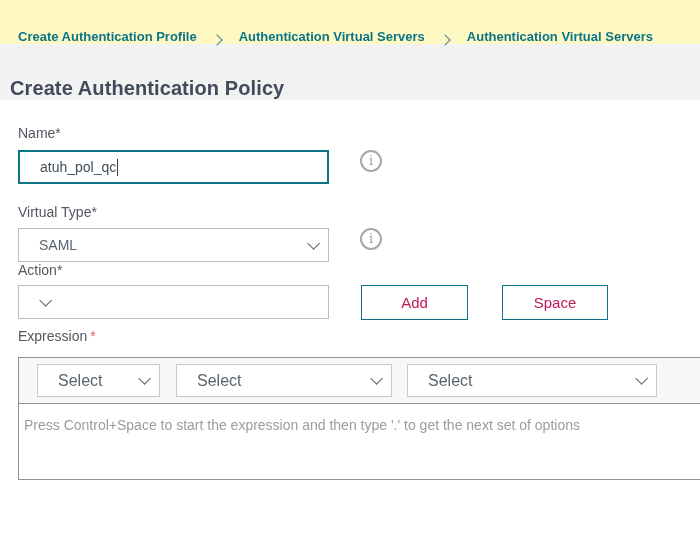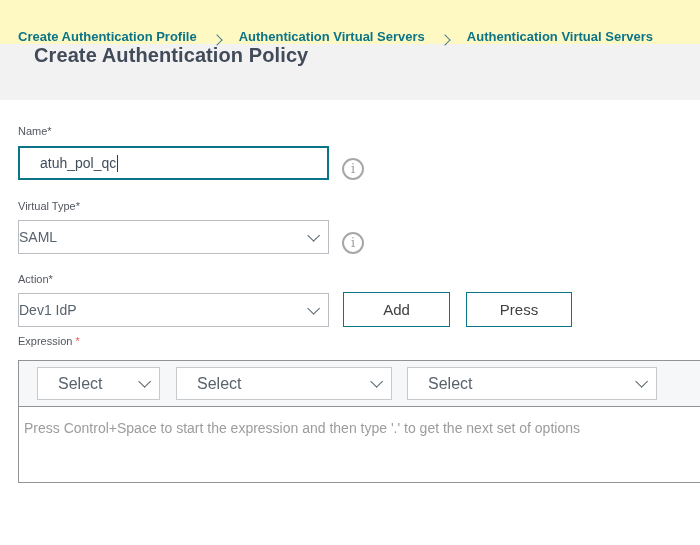--- a/index.html
+++ b/index.html
@@ -37,40 +37,40 @@
     transform: rotate(45deg);
     margin: 0 18px 0 16px;
     flex: 0 0 auto;
   }
 
   
   .page-header {
     height: 56px;
     background: #f2f2f2;
     display: flex;
-    align-items: flex-start;
-    padding-left: 34px;
+    align-items: flex-end;
+    padding-left: 10px;
   }
   .page-header h1 {
     font-size: 20px;
     font-weight: 700;
     color: #424b5a;
     letter-spacing: 0.1px;
   }
 
   
   .form { padding-left: 18px; }
   .field-label {
-    font-size: 11px;
+    font-size: 14px;
     color: #52575f;
     display: block;
   }
   .req-red { color: #e65c5c; margin-left: 3px; }
 
-  .row { display: flex; align-items: flex-end; }
+  .row { display: flex; align-items: flex-start; gap: 18px; }
 
   
   .text-input {
     width: 311px;
     height: 34px;
     border: 2px solid #0b7487;
     background: #fff;
     display: flex;
     align-items: center;
     padding-left: 20px;
@@ -87,20 +87,21 @@
   }
 
   
   .select {
     width: 311px;
     height: 34px;
     border: 1px solid #b9bcc0;
     background: #fff;
     display: flex;
     align-items: center;
+    padding-left: 20px;
     padding-right: 12px;
     font-size: 14px;
     color: #59636e;
     cursor: pointer;
   }
   .select .sel-value { flex: 1 1 auto; }
   .chevron {
     display: inline-block;
     width: 9px;
     height: 9px;
@@ -124,21 +125,21 @@
     flex: 0 0 auto;
     font-family: "DejaVu Serif", serif;
     cursor: pointer;
   }
 
   
   .btn {
     height: 35px;
     background: #fff;
     border: 1px solid #0b7487;
-    color: #404040;
+    color: #be185d;
     font-size: 15px;
     font-family: "Liberation Sans", sans-serif;
     cursor: pointer;
   }
   .btn-add { width: 107px; margin-left: 14px; }
   .btn-edit { width: 106px; margin-left: 16px; }
 
   
   .expr-toolbar {
     width: 701px;           
@@ -180,21 +181,21 @@
     color: #414d59;
     padding: 13px 8px 0 5px;
   }
   .expr-textarea::placeholder { color: #9c9c9c; opacity: 1; }
 
   
   .mt-name   { margin-top: 25px; }
   .mt-input  { margin-top: 9px; }
   .mt-atype  { margin-top: 20px; }
   .mt-sel    { margin-top: 8px; }
-  .mt-action { margin-top: 19px; }
+  .mt-action { }
   .mt-arow   { margin-top: 7px; }
   .mt-expr   { margin-top: 8px; }
   .mt-ebox   { margin-top: 13px; }
 </style>
 </head>
 <body>
 
 <nav class="breadcrumb">
   <a class="crumb">Create Authentication Profile</a>
   <span class="crumb-sep"></span>
@@ -223,25 +224,24 @@
     <div class="select">
       <span class="sel-value">SAML</span>
       <span class="chevron"></span>
     </div>
     <span class="info-icon">i</span>
   </div>
 
   <label class="field-label mt-action"><span>Action</span><span>*</span></label>
   <div class="row mt-arow">
     <div class="select">
-      <span class="sel-value">Dev1 IdP</span>
       <span class="chevron"></span>
     </div>
     <button class="btn btn-add">Add</button>
-    <button class="btn btn-edit">Press</button>
+    <button class="btn btn-edit">Space</button>
   </div>
 
   <label class="field-label mt-expr"><span>Expression</span><span class="req-red">*</span></label>
 
   <div class="expr-toolbar mt-ebox">
     <div class="expr-select expr-sel-1">
       <span class="sel-value">Select</span>
       <span class="chevron"></span>
     </div>
     <div class="expr-select expr-sel-2">

